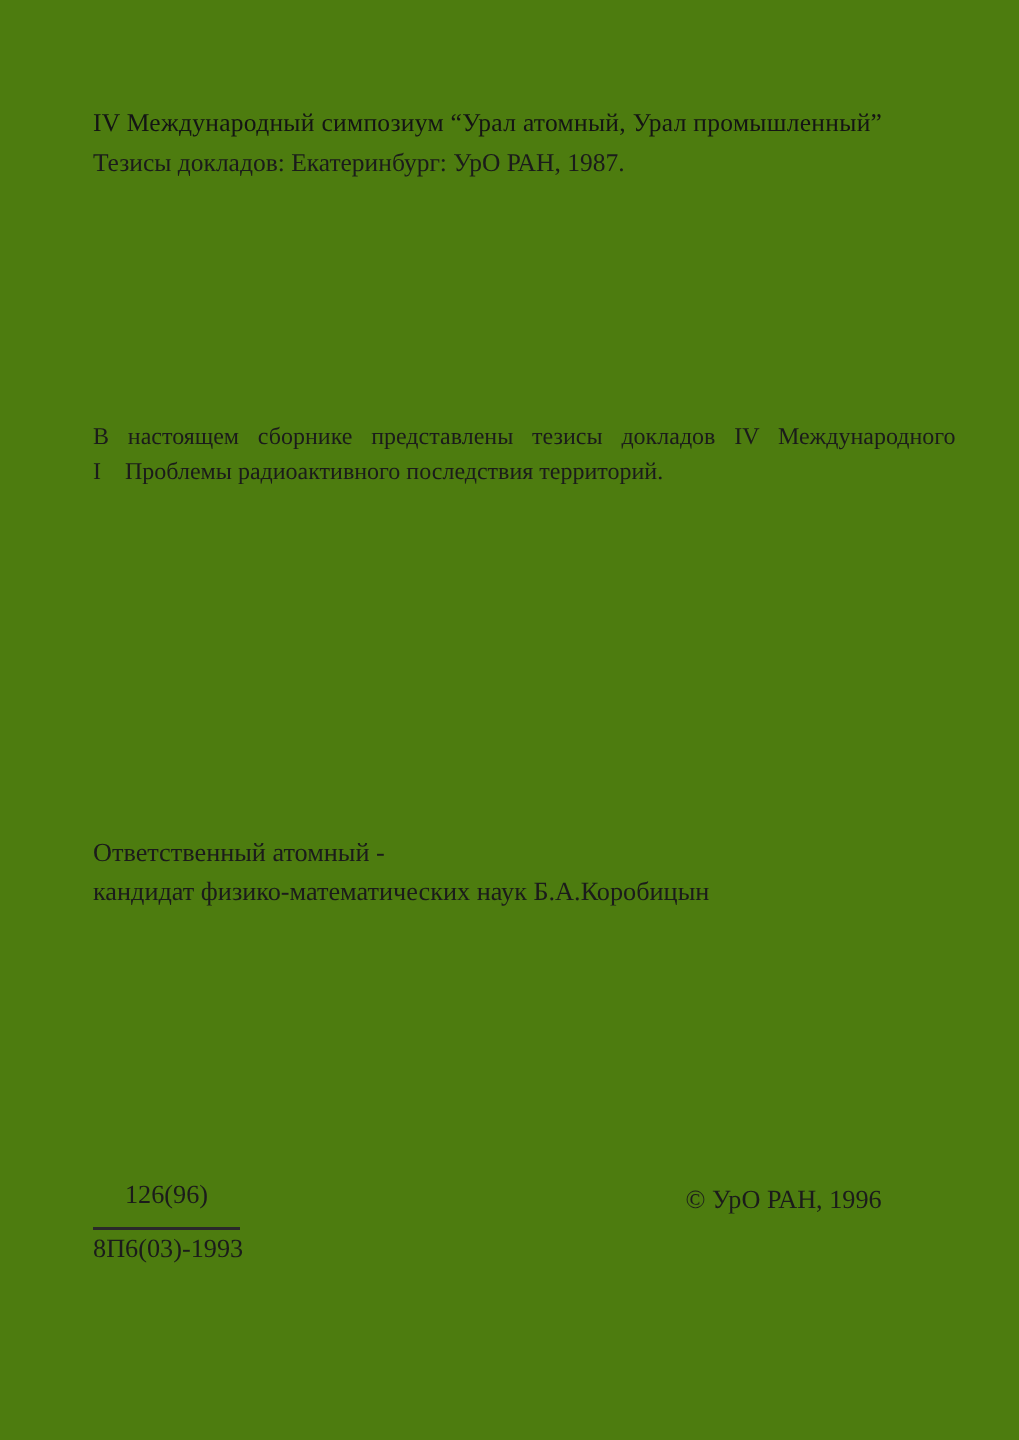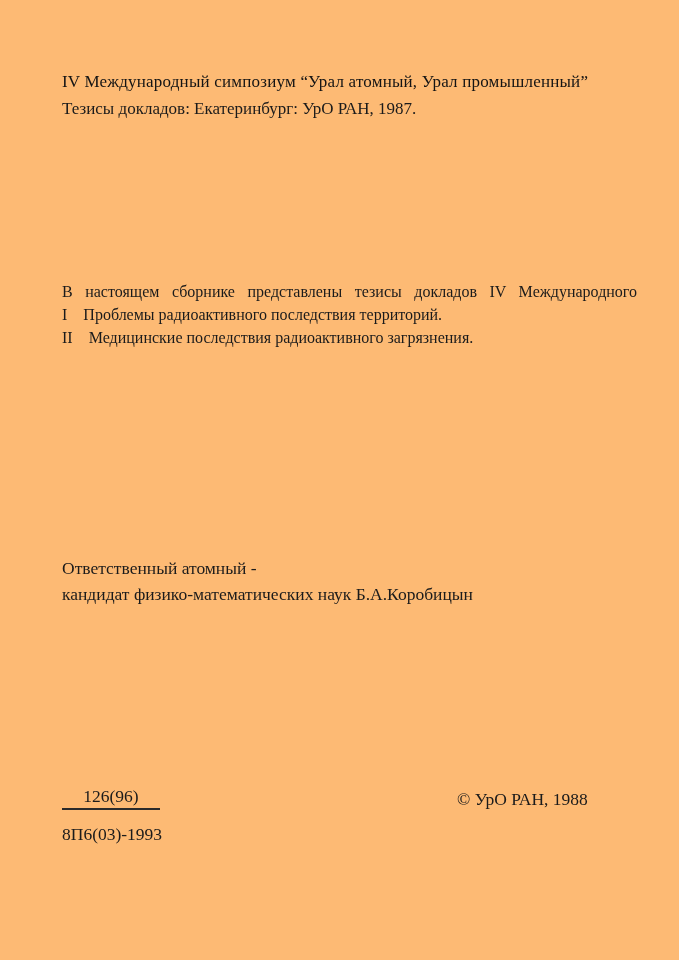--- a/index.html
+++ b/index.html
@@ -4,21 +4,21 @@
 <style>
   html, body {
     margin: 0;
     padding: 0;
     background: #ffffff;
   }
   .page {
     position: relative;
     width: 679px;
     height: 960px;
-    background: #fdba74;
+    background: #4d7c0f;
     font-family: "Liberation Serif", "DejaVu Serif", serif;
     color: #1b1b1b;
     overflow: hidden;
   }
   .block {
     position: absolute;
     left: 62px;
   }
   .header-block {
     top: 68px;
@@ -68,27 +68,26 @@
     line-height: 21px;
   }
   .classification {
     display: inline-block;
   }
   .classification-top {
     display: block;
     width: 98px;
     text-align: center;
     border-bottom: 2px solid #2a2a2a;
-    padding-bottom: 1px;
+    padding-bottom: 11px;
   }
   .classification-bottom {
     display: block;
     padding-top: 2px;
     white-space: nowrap;
-    margin-top: 12px;
   }
   .copyright-line {
     position: absolute;
     left: 395px;
     top: 3px;
     white-space: nowrap;
   }
 </style>
 </head>
 <body>
@@ -101,33 +100,29 @@
   </div>
 
   <div class="block abstract-block">
     <div class="justified-line">В настоящем сборнике представлены тезисы докладов IV Международного</div>
 
     <div class="topic-list">
       <div class="topic-row">
         <span class="topic-numeral">I</span>
         <span class="topic-text">Проблемы радиоактивного последствия территорий.</span>
       </div>
-      <div class="topic-row">
-        <span class="topic-numeral">II</span>
-        <span class="topic-text">Медицинские последствия радиоактивного загрязнения.</span>
-      </div>
     </div>
   </div>
 
   <div class="block editor-block">
     <div>Ответственный атомный -</div>
     <div>кандидат физико-математических наук Б.А.Коробицын</div>
   </div>
 
   <div class="imprint-row">
     <div class="classification">
       <span class="classification-top">126(96)</span>
       <span class="classification-bottom">8П6(03)-1993</span>
     </div>
-    <div class="copyright-line">© УрО РАН, 1988</div>
+    <div class="copyright-line">© УрО РАН, 1996</div>
   </div>
 
 </div>
 
 </body></html>

